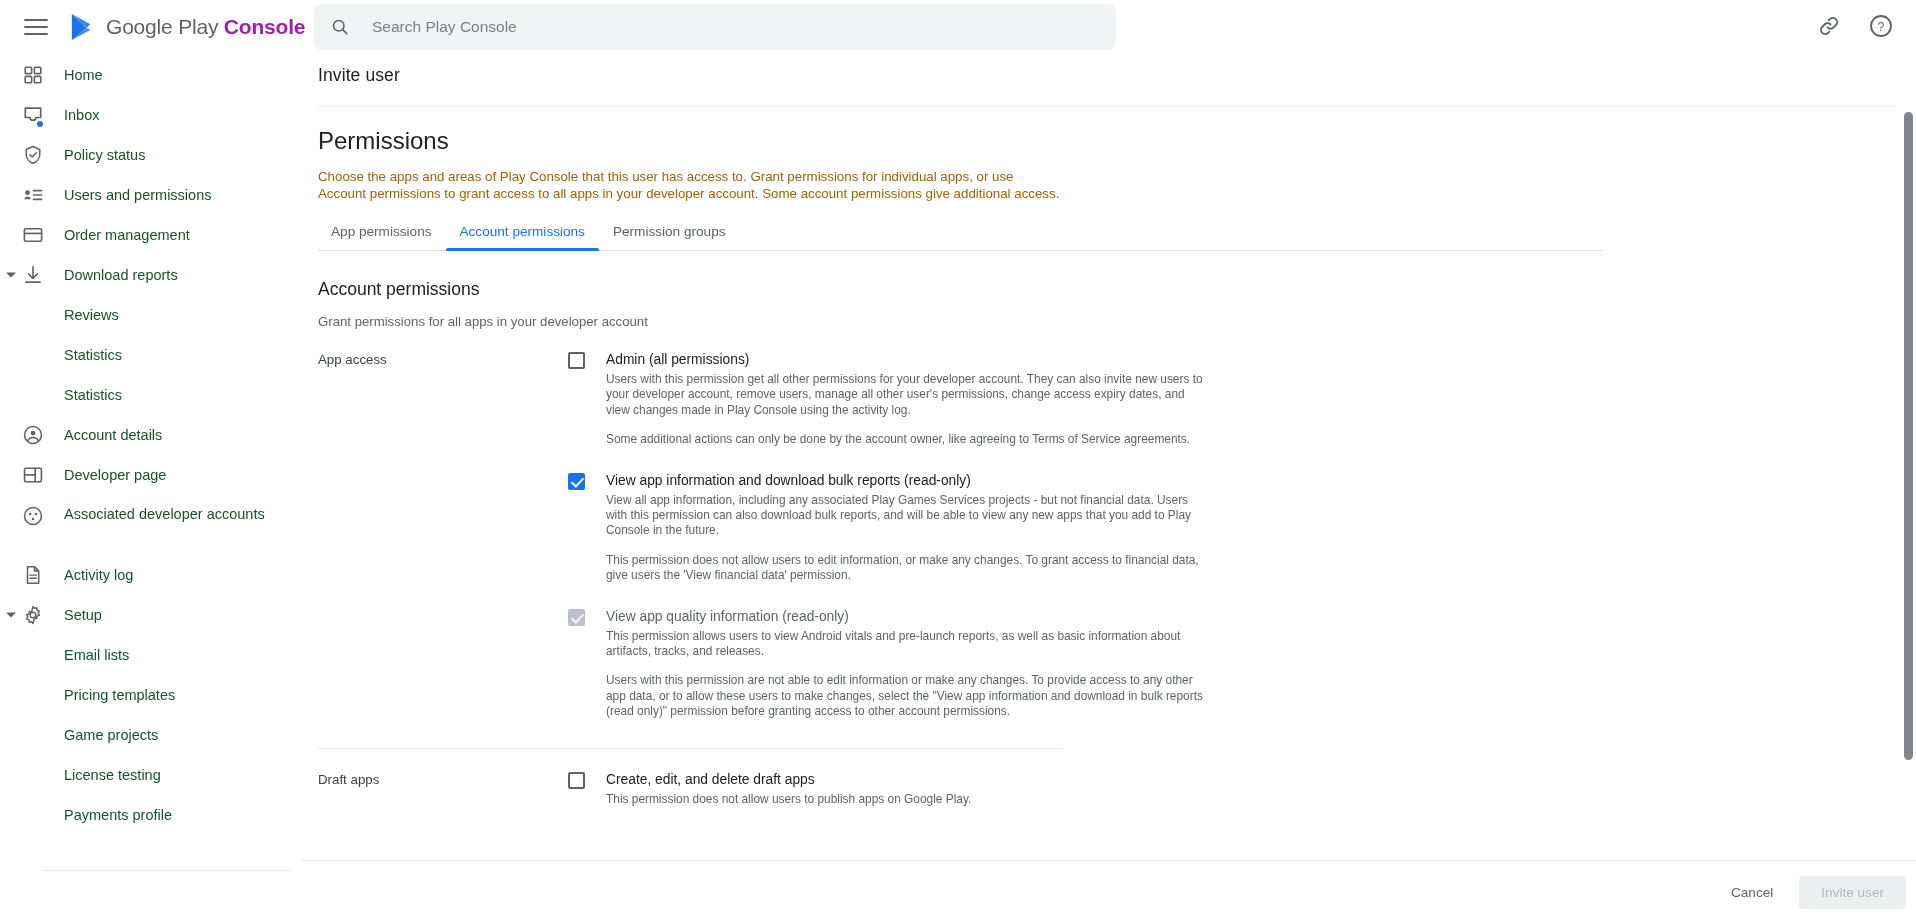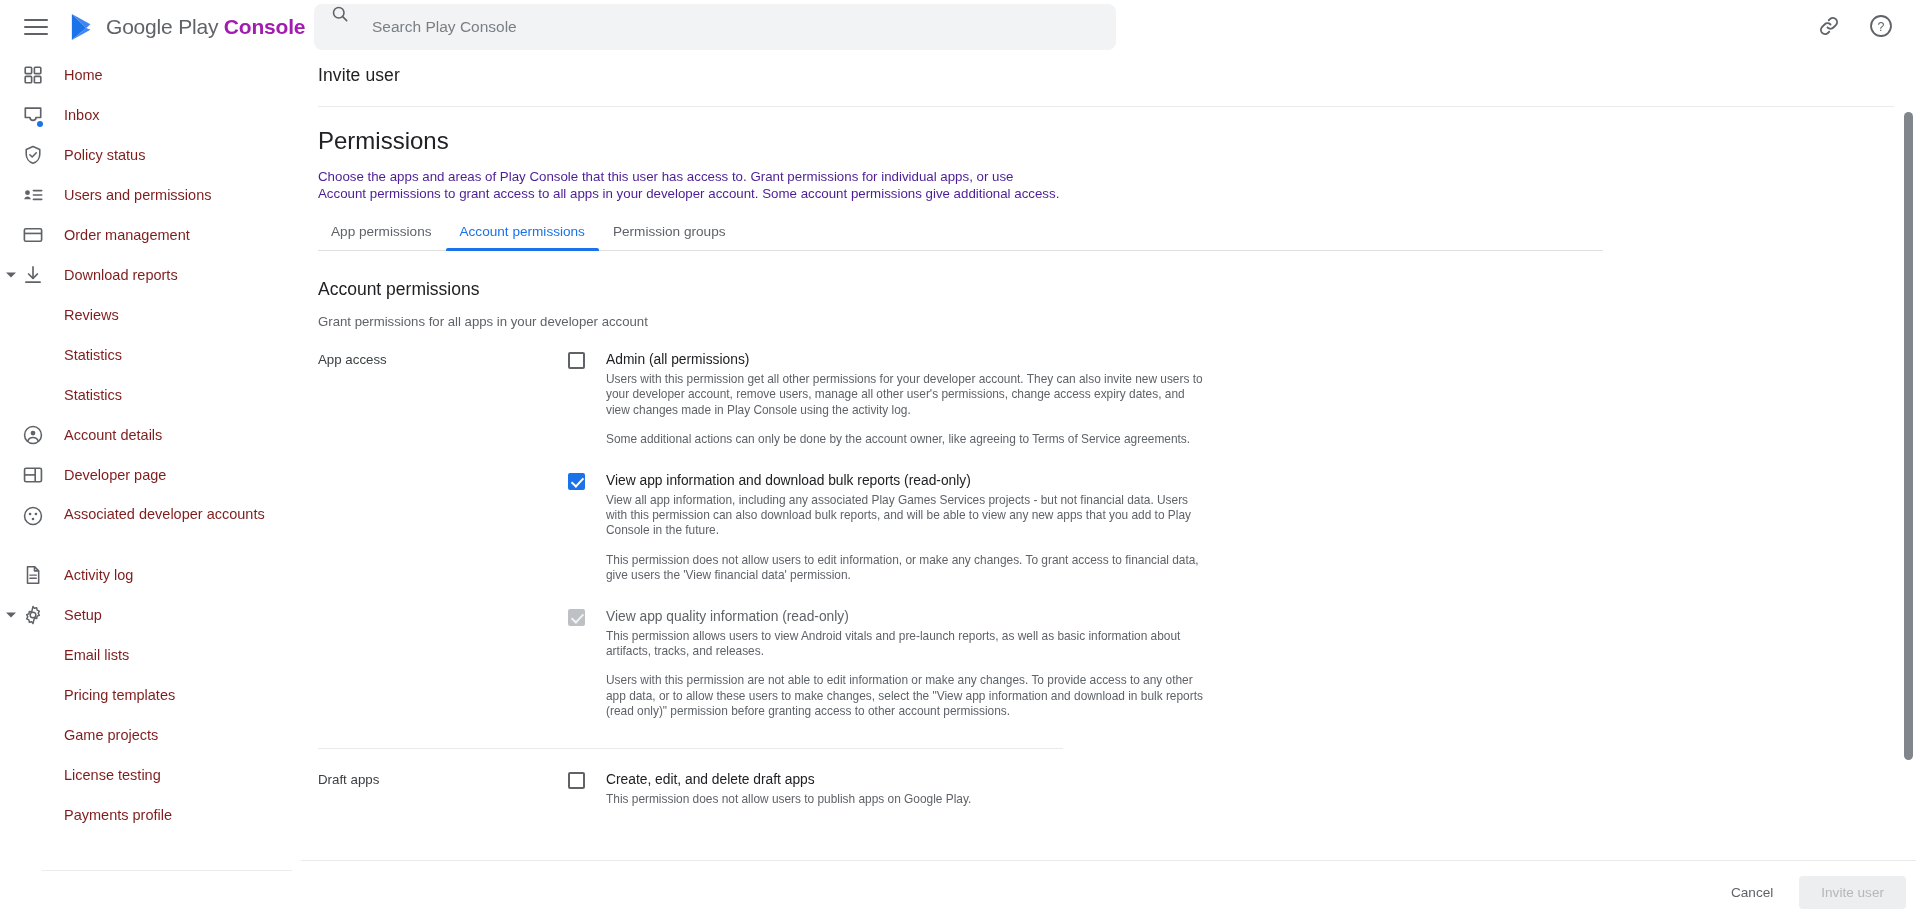--- a/index.html
+++ b/index.html
@@ -27,42 +27,42 @@
   .brand { display: flex; align-items: center; gap: 10px; cursor: pointer; }
   .brand-logo { width: 26px; height: 28px; display:block; }
   .brand-text { font-size: 21px; letter-spacing: -0.2px; white-space: nowrap; }
   .brand-text .g { color: #5f6368; font-weight: 400; }
   .brand-text .c { color: #a21caf; font-weight: 700; }
 
   .search-wrap {
     position: absolute; left: 314px; top: 4px;
     width: 802px; height: 46px;
     background: #f1f3f4; border-radius: 8px;
-    display: flex; padding: 0 16px; cursor: text;
+    display: flex; align-items: center; padding: 0 16px; cursor: text;
   }
   .search-icon { width: 20px; height: 20px; flex: none; margin-right: 20px; }
   .search-input {
     border: none; background: transparent; outline: none;
     font-family: "Liberation Sans", sans-serif;
     font-size: 15.5px; color: #3c4043; width: 100%;
   }
   .search-input::placeholder { color: #7a7f85; }
 
   .top-actions { position: absolute; right: 22px; top: 13px; display: flex; gap: 26px; align-items: center; }
   .top-actions .ic { width: 26px; height: 26px; cursor: pointer; }
 
   
   .sidebar {
     position: absolute; top: 54px; left: 0; width: 301px; height: 869px;
     background: #fff; overflow: hidden; padding-top: 1px;
   }
   .nav-item {
     position: relative; display: flex; align-items: center;
     height: 40px; padding-left: 22px; cursor: pointer;
-    font-size: 14.5px; color: #7f1d1d;
+    font-size: 14.5px; color: #14532d;
   }
   .nav-item.two-line { height: 60px; align-items: flex-start; padding-top: 10px; }
   .nav-item .nicon { width: 22px; height: 22px; flex: none; margin-right: 20px; }
   .nav-item .nlabel { line-height: 19px; }
   .nav-item.sub { padding-left: 64px; }
   .caret {
     position: absolute; left: 6px; top: 50%; transform: translateY(-50%);
     width: 0; height: 0;
     border-left: 5px solid transparent; border-right: 5px solid transparent;
     border-top: 5px solid #5f6368;
@@ -90,21 +90,21 @@
     padding: 11px 0 0 17px; letter-spacing: .1px;
   }
   .title-rule { margin: 20px 0 0 17px; width: 1576px; height: 1px; background: #e8eaed; }
 
   .content { padding: 0 0 0 17px; }
   h1.section-h {
     font-size: 24px; font-weight: 400; color: #202124;
     margin: 20px 0 0 0; letter-spacing: 0px;
   }
   .lede {
-    font-size: 13.3px; color: #4c1d95; line-height: 16.5px;
+    font-size: 13.3px; color: #a16207; line-height: 16.5px;
     margin-top: 14px; max-width: 745px;
   }
 
   .tabs {
     margin-top: 22px; display: flex; gap: 0px; align-items: flex-end;
     border-bottom: 1px solid #e0e0e0; width: 1285px;
   }
   .tab {
     font-size: 13.6px; color: #5f6368; padding: 0 14px 11px 14px;
     cursor: pointer; position: relative; white-space: nowrap;

